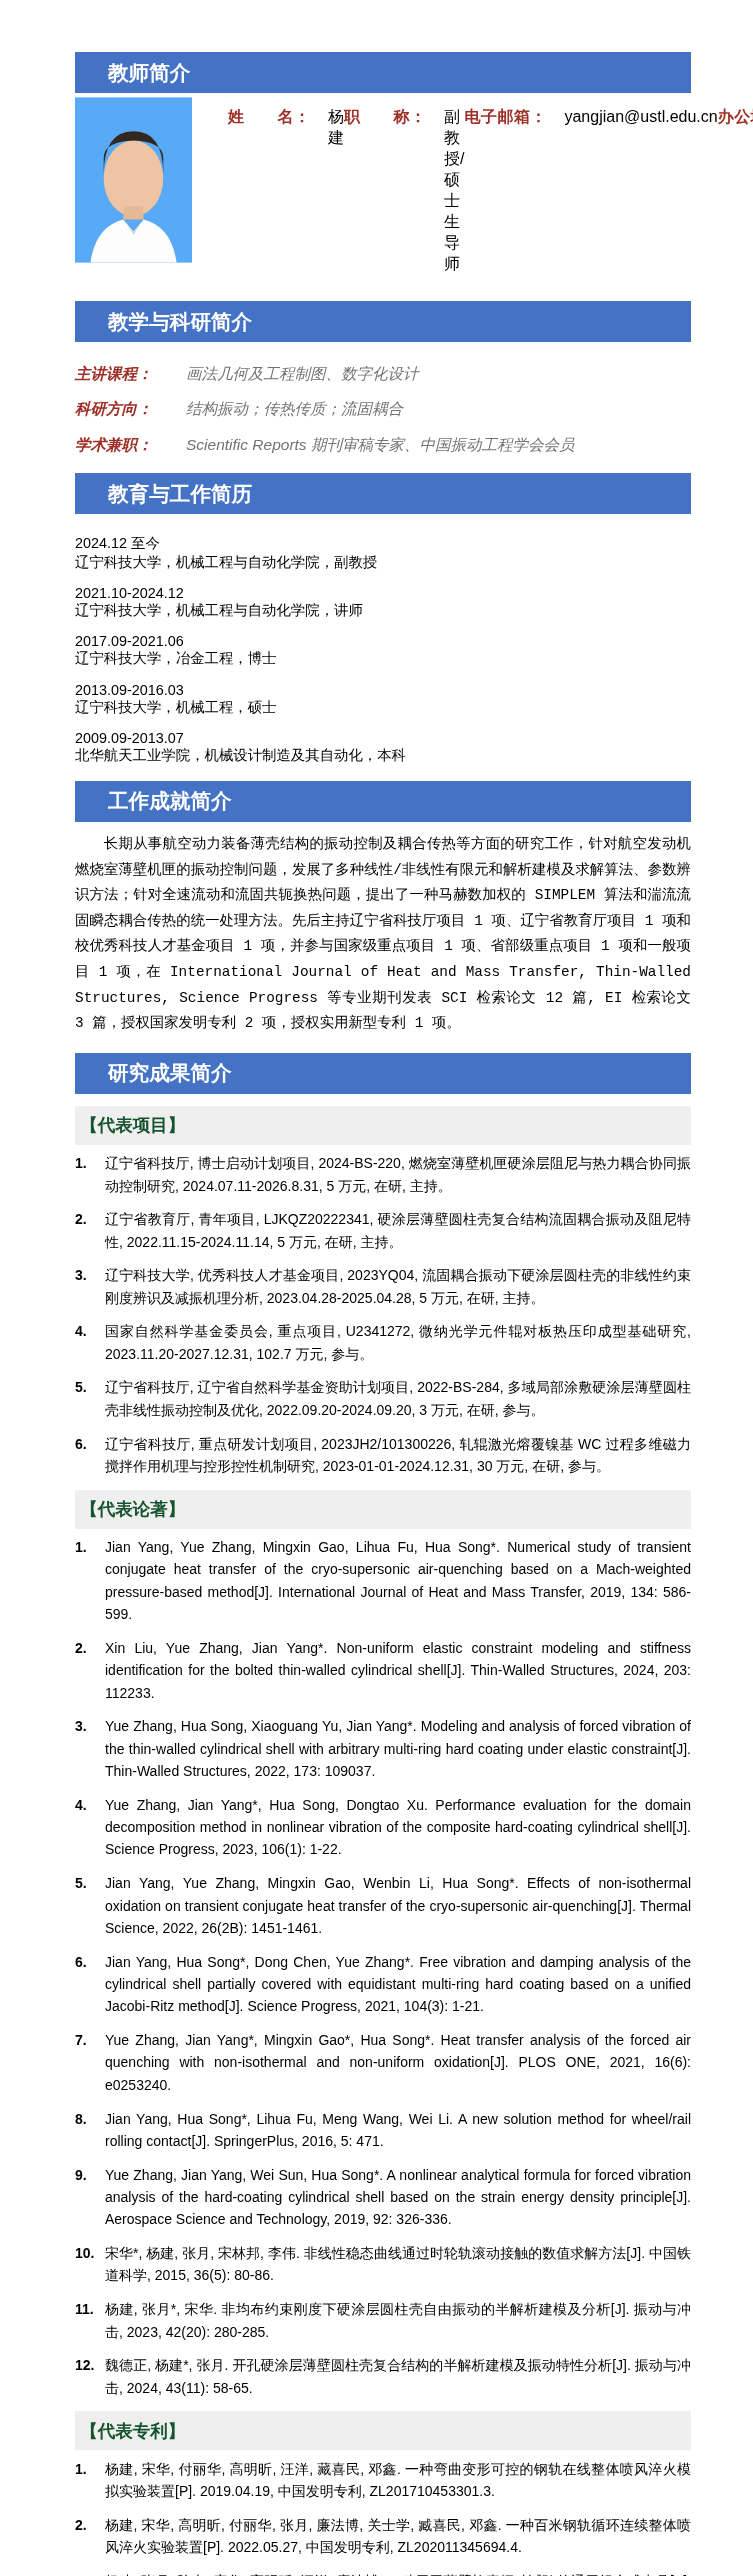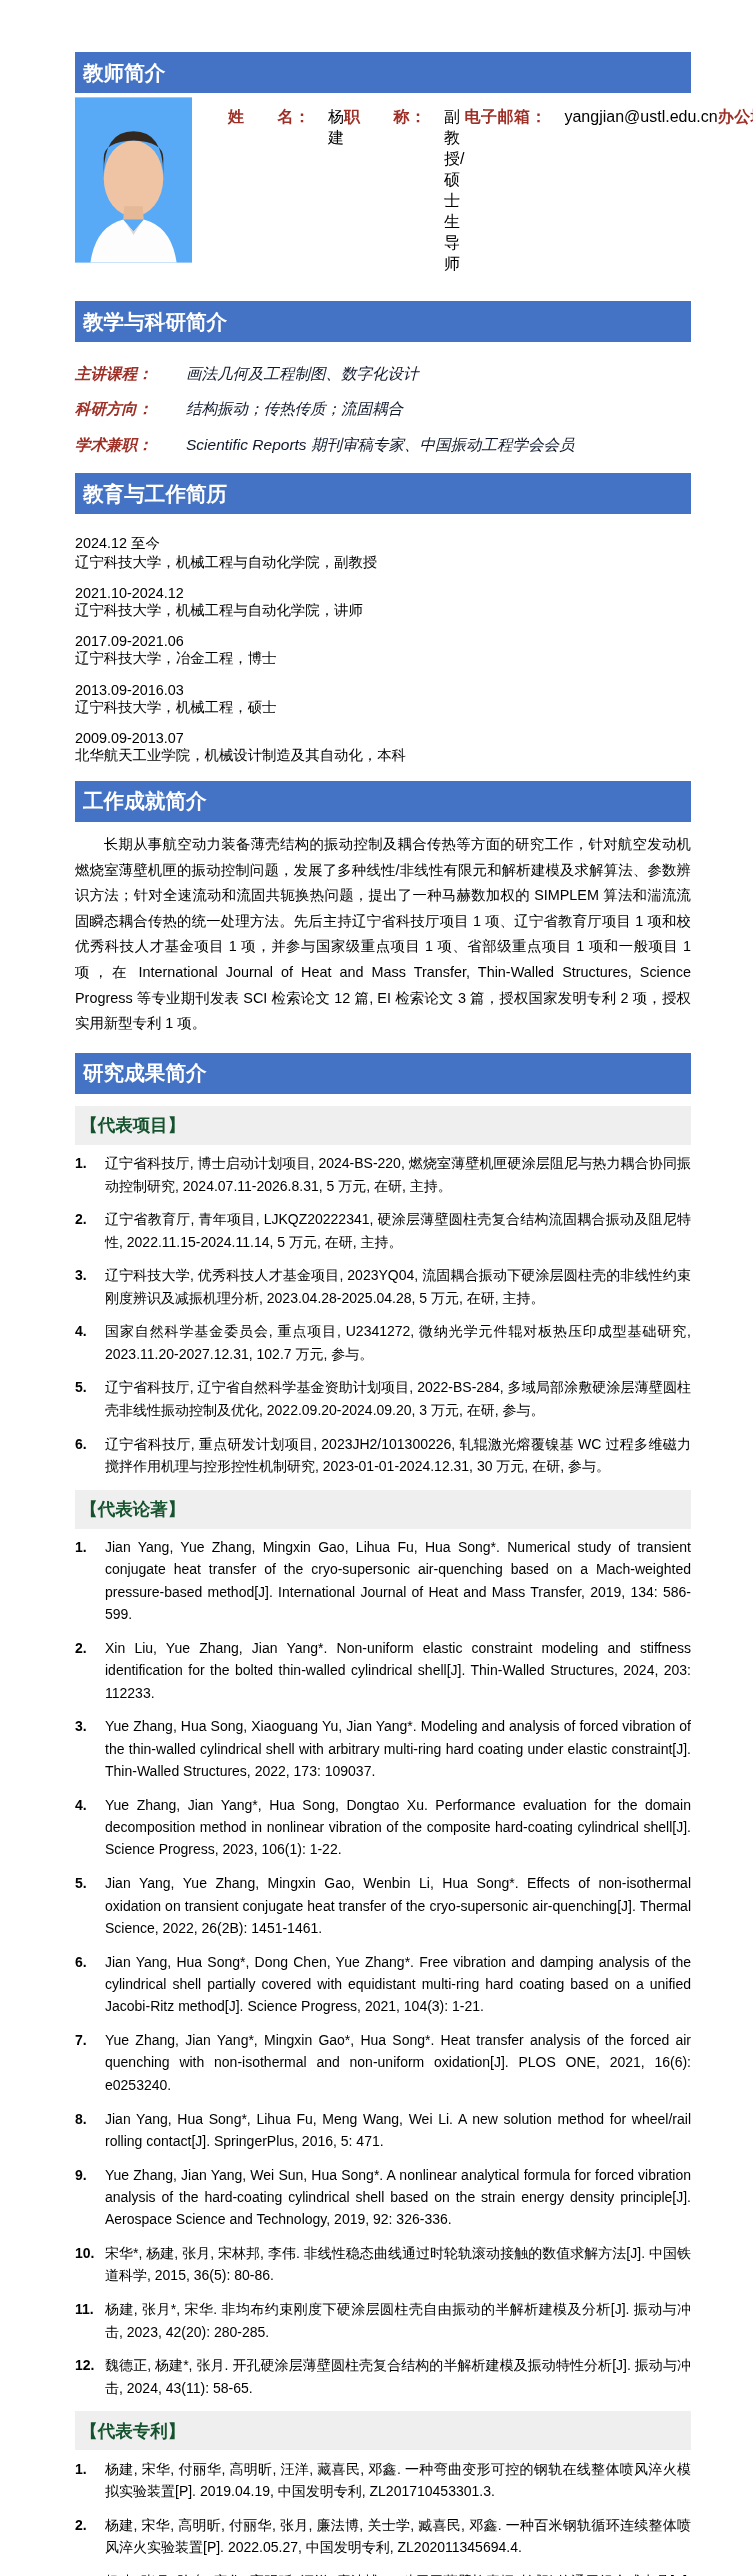--- a/index.html
+++ b/index.html
@@ -1,40 +1,40 @@
 <!DOCTYPE html>
 <html style="font-size:8.2px"><head>
 <meta charset="utf-8">
 <style>
   html,body{margin:0;padding:0;background:#ffffff;}
   body{font-family:"Liberation Sans","DejaVu Sans",sans-serif;color:#000;}
   .page{width:754px;min-height:2708px;box-sizing:border-box;background:#fff;
         padding:52px 63px 20.6px 75px;overflow:hidden;}
   
   .bar{background:#4472C4;color:#fff;font-weight:bold;font-size:20.6px;height:41px;
-       display:flex;align-items:center;padding:0 8px;box-sizing:border-box;}
+       display:flex;align-items:center;padding:0 33px;box-sizing:border-box;}
   
   .profile{display:flex;margin:4.1px 0 19.6px 0;}
   .photo{width:117px;height:166px;flex:none;display:block;}
   .info{flex:1;padding:3.1px 0 0 36px;display:flex;flex-direction:row;justify-content:space-between;}
   .info-row{display:flex;align-items:baseline;font-size:16px;margin:6.7px 0;}
   .info-label{color:#9E2F26;font-weight:bold;width:100px;flex:none;letter-spacing:0.5px;}
   .info-value{color:#000;}
   
   .kv-wrap{padding:7.2px 0 3.1px 0;}
   .kv-row{display:flex;align-items:baseline;font-size:15.5px;margin:14.4px 0;font-style:italic;}
   .kv-label{color:#9E2F26;font-weight:bold;width:111px;flex:none;}
-  .kv-value{color:#0f172a;}
+  .kv-value{color:#737373;}
   
   .edu-wrap{padding:6.2px 0 2.1px 0;}
   .edu-row{display:flex;font-size:14.4px;margin:13.4px 0;flex-direction:column;}
   .edu-period{width:143px;flex:none;}
   .edu-detail{flex:1;}
   
-  .para{font-size:14.4px;line-height:1.78;text-align:justify;text-indent:2em;margin:10.3px 0 15.5px 0;}
+  .para{font-size:14.4px;line-height:1.78;text-align:justify;text-indent:2em;margin:10.3px 0 15.5px 0;font-family:Liberation Mono, monospace;}
   
   .band{background:#EFEFEF;height:39px;display:flex;align-items:center;
         font-size:17.5px;font-weight:bold;color:#14532d;padding:0 5.2px;margin:12.4px 0 7.2px 0;}
   
   .list{margin:0 0 5.2px 0;padding:0;list-style:none;}
   .item{display:flex;font-size:14px;line-height:1.6;margin:0 0 11.3px 0;}
   .item-num{width:30px;flex:none;font-weight:bold;}
   .item-body{flex:1;text-align:justify;}
   .journal{font-weight:normal;}
 </style>

